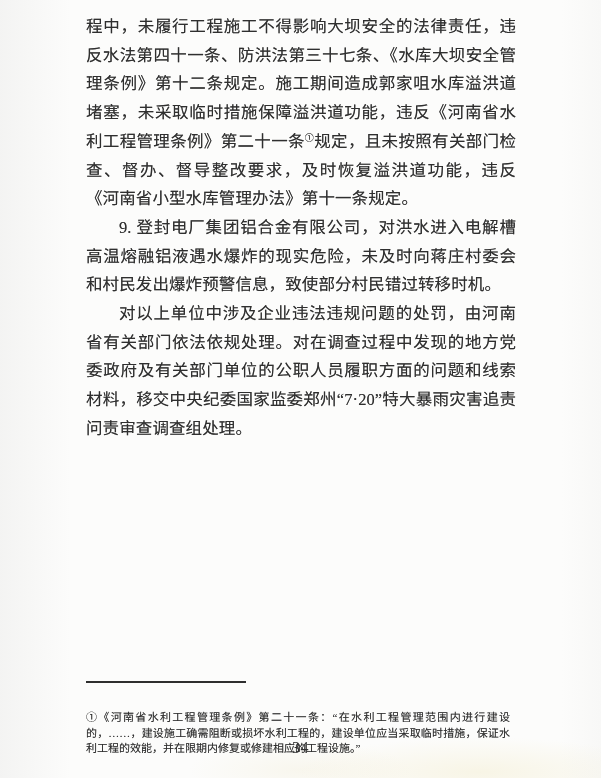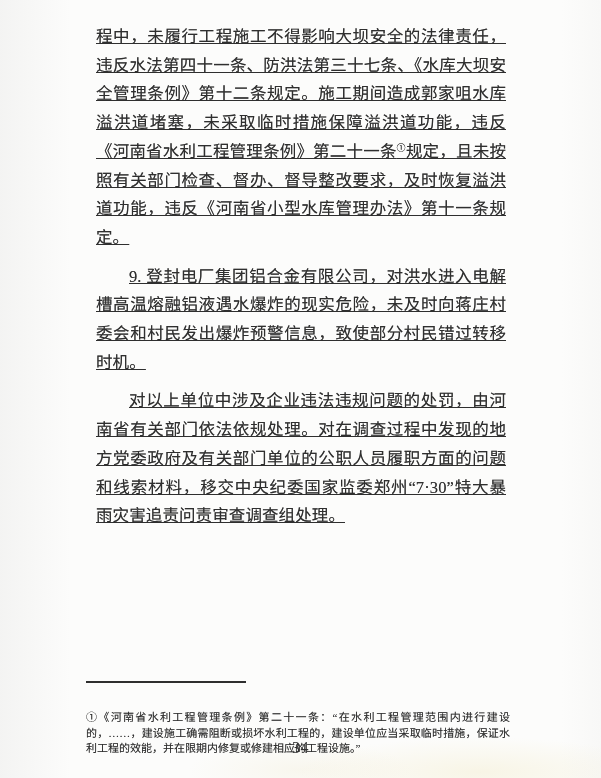--- a/index.html
+++ b/index.html
@@ -27,23 +27,22 @@
     top: 13px;
     width: 430px;
     font-size: 16.5px;
     line-height: 28.7px;
     text-align: justify;
     text-justify: inter-character;
     letter-spacing: 0.1px;
     text-shadow: 0 0 0.6px rgba(47, 47, 47, 0.55);
   }
   .body-text p {
-    margin: 10px;
+    margin: 0;
     padding: 0;
-    text-decoration: underline;
   }
   .para-indent {
     text-indent: 2em;
   }
   sup.ref-mark {
     font-size: 0.55em;
     line-height: 0;
     vertical-align: super;
   }
   .footnote-rule {
@@ -77,21 +76,21 @@
   }
 </style>
 </head>
 <body>
 
 <div class="page">
 
   <div class="body-text">
     <p class="para-flush"><span>程中，未履行工程施工不得影响大坝安全的法律责任，违反水法第四十一条、防洪法第三十七条、《水库大坝安全管理条例》第十二条规定。施工期间造成郭家咀水库溢洪道堵塞，未采取临时措施保障溢洪道功能，违反《河南省水利工程管理条例》第二十一条</span><sup class="ref-mark">①</sup><span>规定，且未按照有关部门检查、督办、督导整改要求，及时恢复溢洪道功能，违反《河南省小型水库管理办法》第十一条规定。</span></p>
     <p class="para-indent">9. 登封电厂集团铝合金有限公司，对洪水进入电解槽高温熔融铝液遇水爆炸的现实危险，未及时向蒋庄村委会和村民发出爆炸预警信息，致使部分村民错过转移时机。</p>
-    <p class="para-indent">对以上单位中涉及企业违法违规问题的处罚，由河南省有关部门依法依规处理。对在调查过程中发现的地方党委政府及有关部门单位的公职人员履职方面的问题和线索材料，移交中央纪委国家监委郑州“7·30”特大暴雨灾害追责问责审查调查组处理。</p>
+    <p class="para-indent">对以上单位中涉及企业违法违规问题的处罚，由河南省有关部门依法依规处理。对在调查过程中发现的地方党委政府及有关部门单位的公职人员履职方面的问题和线索材料，移交中央纪委国家监委郑州“7·20”特大暴雨灾害追责问责审查调查组处理。</p>
   </div>
 
   <div class="footnote-rule"></div>
 
   <div class="footnote">①《河南省水利工程管理条例》第二十一条：“在水利工程管理范围内进行建设的，……，建设施工确需阻断或损坏水利工程的，建设单位应当采取临时措施，保证水利工程的效能，并在限期内修复或修建相应的工程设施。”</div>
 
   <div class="page-number">34</div>
 
 </div>
 

